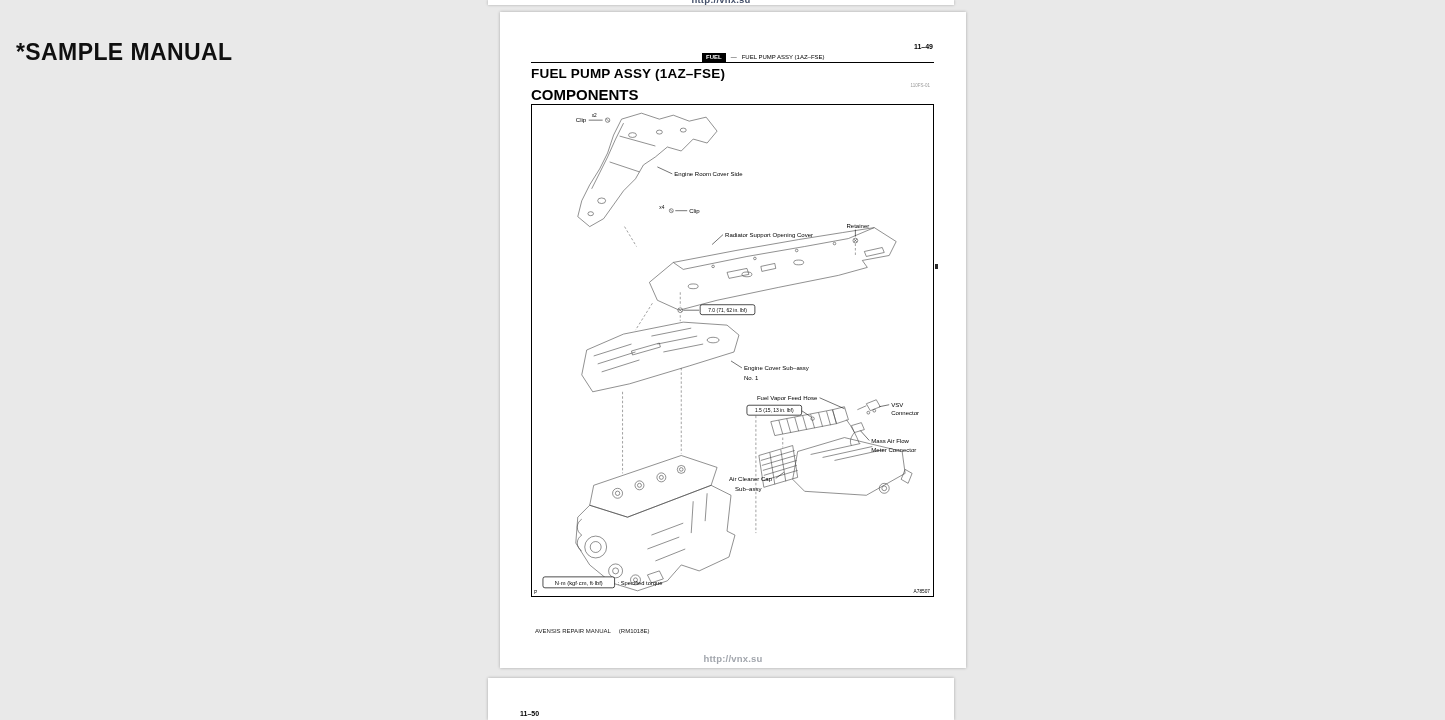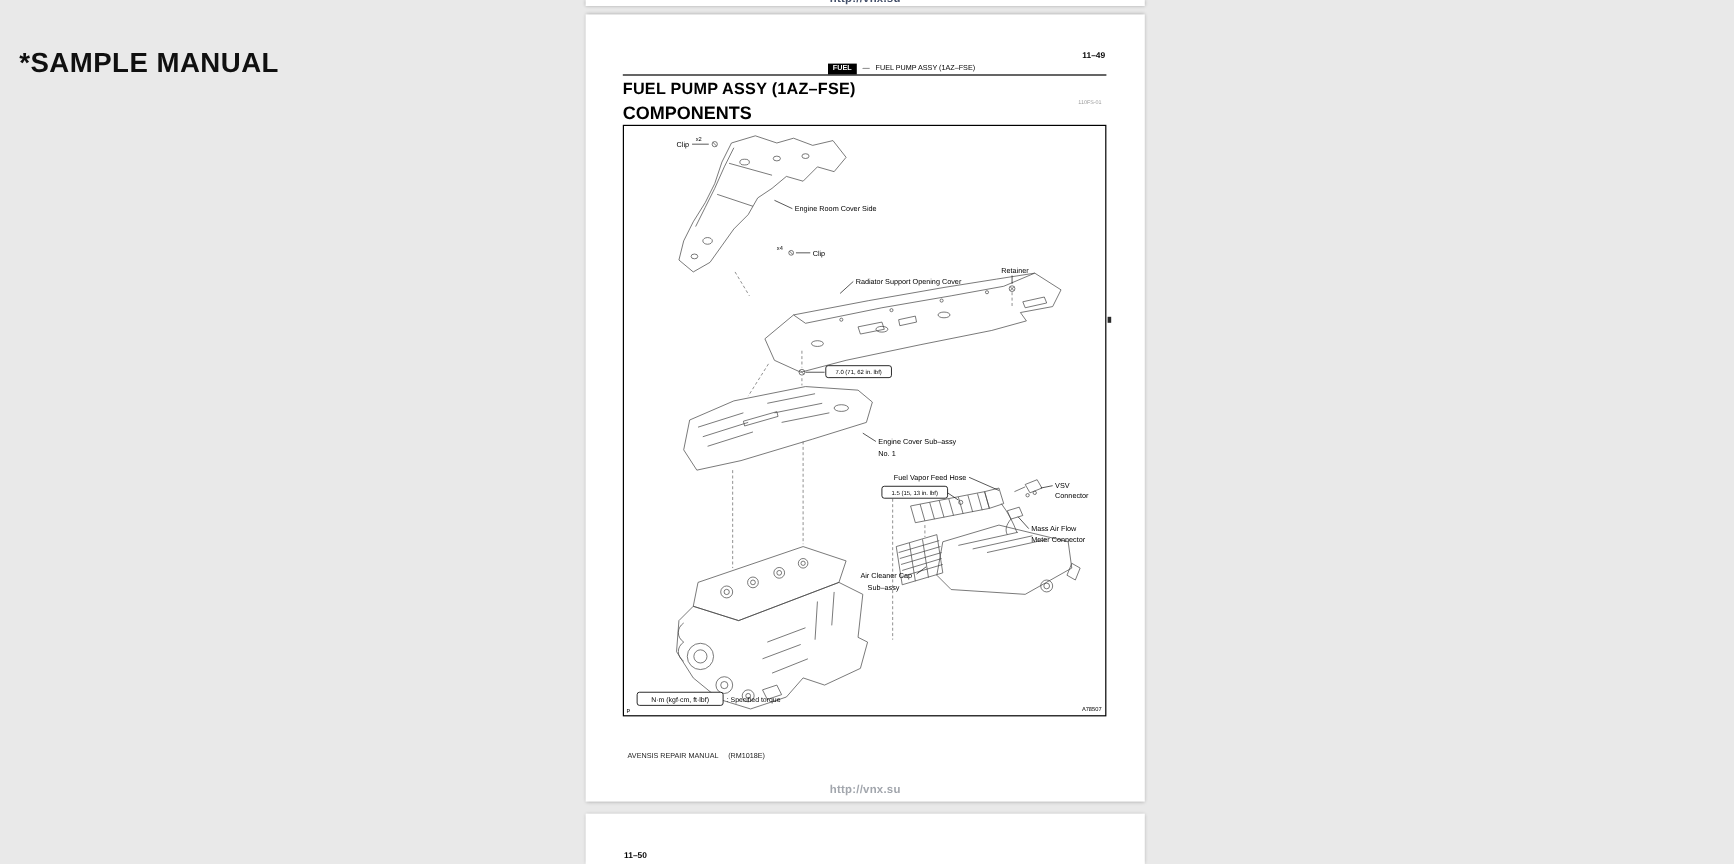--- a/index.html
+++ b/index.html
@@ -15,21 +15,21 @@
   .sample-label {
     position:absolute; left:16px; top:13px;
     font-size:23px; font-weight:600; letter-spacing:0.4px; color:#101010;margin-top:26px;
   }
 
   .page {
     position:absolute; left:488px; width:466px; background:#ffffff;
     box-shadow:0 0 3px rgba(0,0,0,0.28);
   }
   .page-top  { top:0;   height:5px;  overflow:hidden; }
-  .page-main { top:12px; height:656px; }
+  .page-main { top:12px; height:656px;margin-left:12px; }
   .page-next { top:678px; height:42px; }
 
   .wm { font-weight:bold; font-size:9.5px; letter-spacing:0.2px; }
   .wm-top { color:#44506a; text-align:center; position:relative; top:-5px; line-height:10px; }
   .wm-bottom { position:absolute; left:0; right:0; bottom:4px; text-align:center; color:#a2a6ad; }
 
   .hdr-pageno { position:absolute; top:31px; right:33px; font-size:7px; font-weight:bold; color:#000; }
   .hdr-line { position:absolute; top:41px; left:202px; display:flex; align-items:center; gap:5px; }
   .hdr-section { background:#000; color:#fff; font-weight:bold; font-size:6px; padding:1px 4px; line-height:1.1; }
   .hdr-sep, .hdr-title { font-size:6px; color:#000; }

